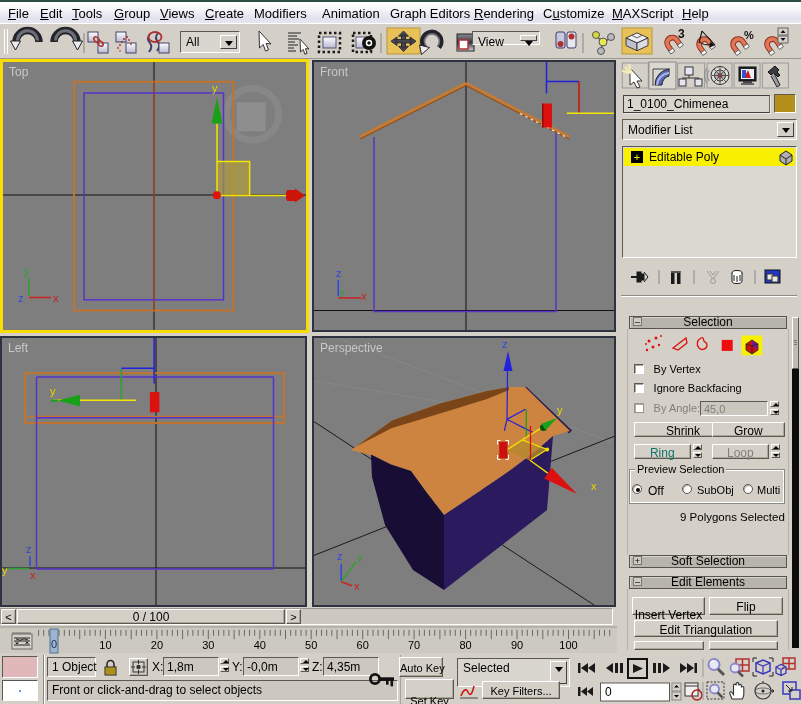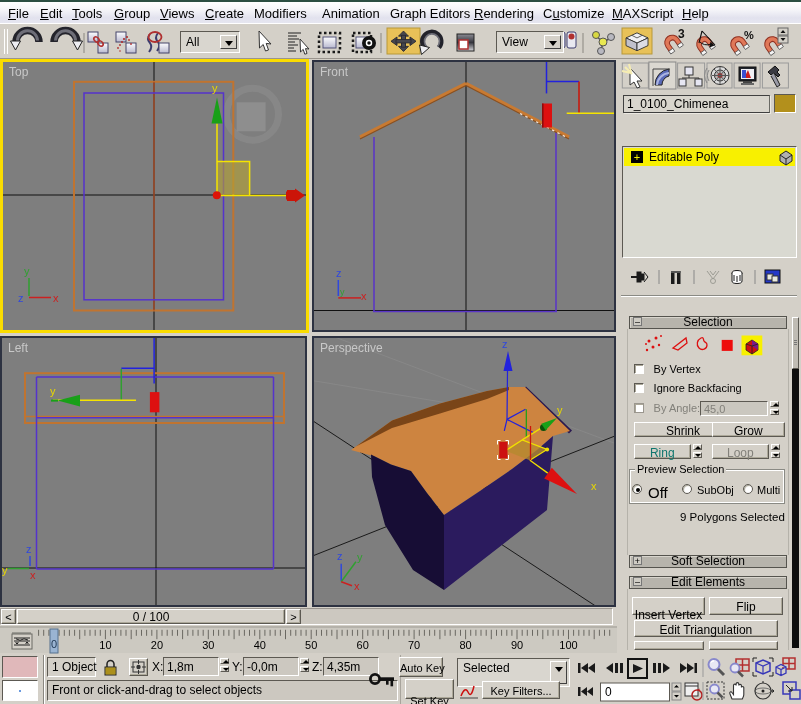--- a/index.html
+++ b/index.html
@@ -222,21 +222,21 @@
           <path d="M780.5,9 l2.5,-3 2.5,3 z" fill="#111"></path>
           <rect x="778" y="12" width="10" height="7" fill="#d4d0c8" stroke="#666"></rect>
           <path d="M780.5,14 l2.5,3 2.5,-3 z" fill="#111"></path>
         </g>
     </svg>
 
     <div class="combo" style="left:180px;top:7px;width:60px;height:22px">
       <span class="cb-txt" style="top:3px">All</span>
         <span class="cb-btn" style="top:3px;bottom:3px"></span>
     </div>
-    <div class="combo" style="left:496px;top:7px;width:68px;height:22px">
+    <div class="combo" style="left:472px;top:7px;width:68px;height:14px">
       <span class="cb-txt" style="top:3px">View</span>
         <span class="cb-btn" style="top:3px;bottom:3px"></span>
     </div>
   </div>
   <div id="vparea" class="abs">
     <div id="vp-top" class="vp vpb-yel" style="left:0px;top:0px;width:309px;height:274px;">
       <svg width="303" height="268" style="position:absolute;left:0;top:0">
         <line x1="151" y1="0" x2="151" y2="268" stroke="#111" stroke-width="1"></line>
         <line x1="0" y1="133" x2="303" y2="133" stroke="#111" stroke-width="1"></line>
         <circle cx="249.5" cy="52.2" r="26" fill="none" stroke="#9d9d9d" stroke-width="7" opacity="0.32"></circle>
@@ -406,20 +406,24 @@
       <g>
         <path d="M151,13 l7,-6 4,4 -2,2 3,3 -2,2 -4,-4 -3,2 z" fill="#3a3a42" stroke="#111"></path>
         <path d="M157,14 l6,12 -3,2 -6,-11" fill="#9a9aa6" stroke="#222"></path>
       </g>
     </svg>
 
     <div class="abs" style="left:6px;top:36px;width:147px;height:18px;background:#d8d5cd;border:1px solid #404040;border-right-color:#6a6a64;box-shadow:1px 1px 0 #ece9e2"></div>
     <div class="txt" style="left:10px;top:38px;">1_0100_Chimenea</div>
     <div class="abs" style="left:157px;top:35px;width:22px;height:19px;background:#b3901c;border:1px solid #5c5952;border-bottom-color:#fff;border-right-color:#fff"></div>
 
+    <div class="combo" style="left:5px;top:60px;width:175px;height:21px">
+      <span class="cb-txt">Modifier List</span>
+      <span class="cb-btn"></span>
+    </div>
 
     <div class="sunk" style="left:5px;top:87px;width:175px;height:112px;background:#d9d9d1">
       <div class="abs" style="left:1px;top:1px;width:171px;height:18px;background:#f8f000">
         <div class="abs" style="left:7px;top:3px;width:12px;height:12px;background:#000;color:#f8f000;font-size:11px;line-height:12px;text-align:center">+</div>
         <div class="txt" style="left:25px;top:2px;">Editable Poly</div>
         <svg class="abs" style="left:152px;top:1px" width="20" height="17">
           <polygon points="4,6 10,2 16,6 16,12 10,16 4,12" fill="#b0b0b0" stroke="#222"></polygon>
           <path d="M4,6 l6,4 6,-4 M10,10 v6" stroke="#222" fill="none"></path>
         </svg>
       </div>
@@ -510,21 +514,21 @@
         </div>
       <div class="spin" style="left:153.9px;top:385.2px">
           <b></b>
           <i></i>
         </div>
       <div class="abs" style="left:11.9px;top:410px;width:156px;height:34.5px;border:1px solid #8a8a84;box-shadow:1px 1px 0 #fff inset, -1px -1px 0 #fff inset"></div>
       <div class="txt" style="left:18px;top:404px;background:#d4d0c8;padding:0 2px;font-size:11px">Preview Selection</div>
       <div class="radio" style="left:15.4px;top:425px">
           <div class="rdot"></div>
         </div>
-      <div class="txt" style="left:31px;top:425px;font-size:15px">Off</div>
+      <div class="txt" style="left:31px;top:425px;font-size:12px">Off</div>
       <div class="radio" style="left:65.1px;top:425px"></div>
       <div class="txt" style="left:80px;top:425px;font-size:11px">SubObj</div>
       <div class="radio" style="left:125.5px;top:425px"></div>
       <div class="txt" style="left:140px;top:425px;font-size:11px">Multi</div>
       <div class="txt" style="left:63px;top:452px;font-size:11.5px">9 Polygons Selected</div>
       <div class="rhead" style="left:12px;top:496px;width:158px;height:13px"><span class="rhm">+</span>Soft Selection</div>
       <div class="rhead" style="left:12px;top:516.5px;width:158px;height:13px"><span class="rhm">–</span>Edit Elements</div>
       <div class="abs" style="left:10px;top:530px;width:162px;height:61px;border-left:1px solid #b5b2aa;border-right:1px solid #b5b2aa"></div>
       <div class="btn3d" style="left:15.4px;top:538px;width:72.3px;height:18px">
           <span class="bt" style="top:10px">Insert Vertex</span>

